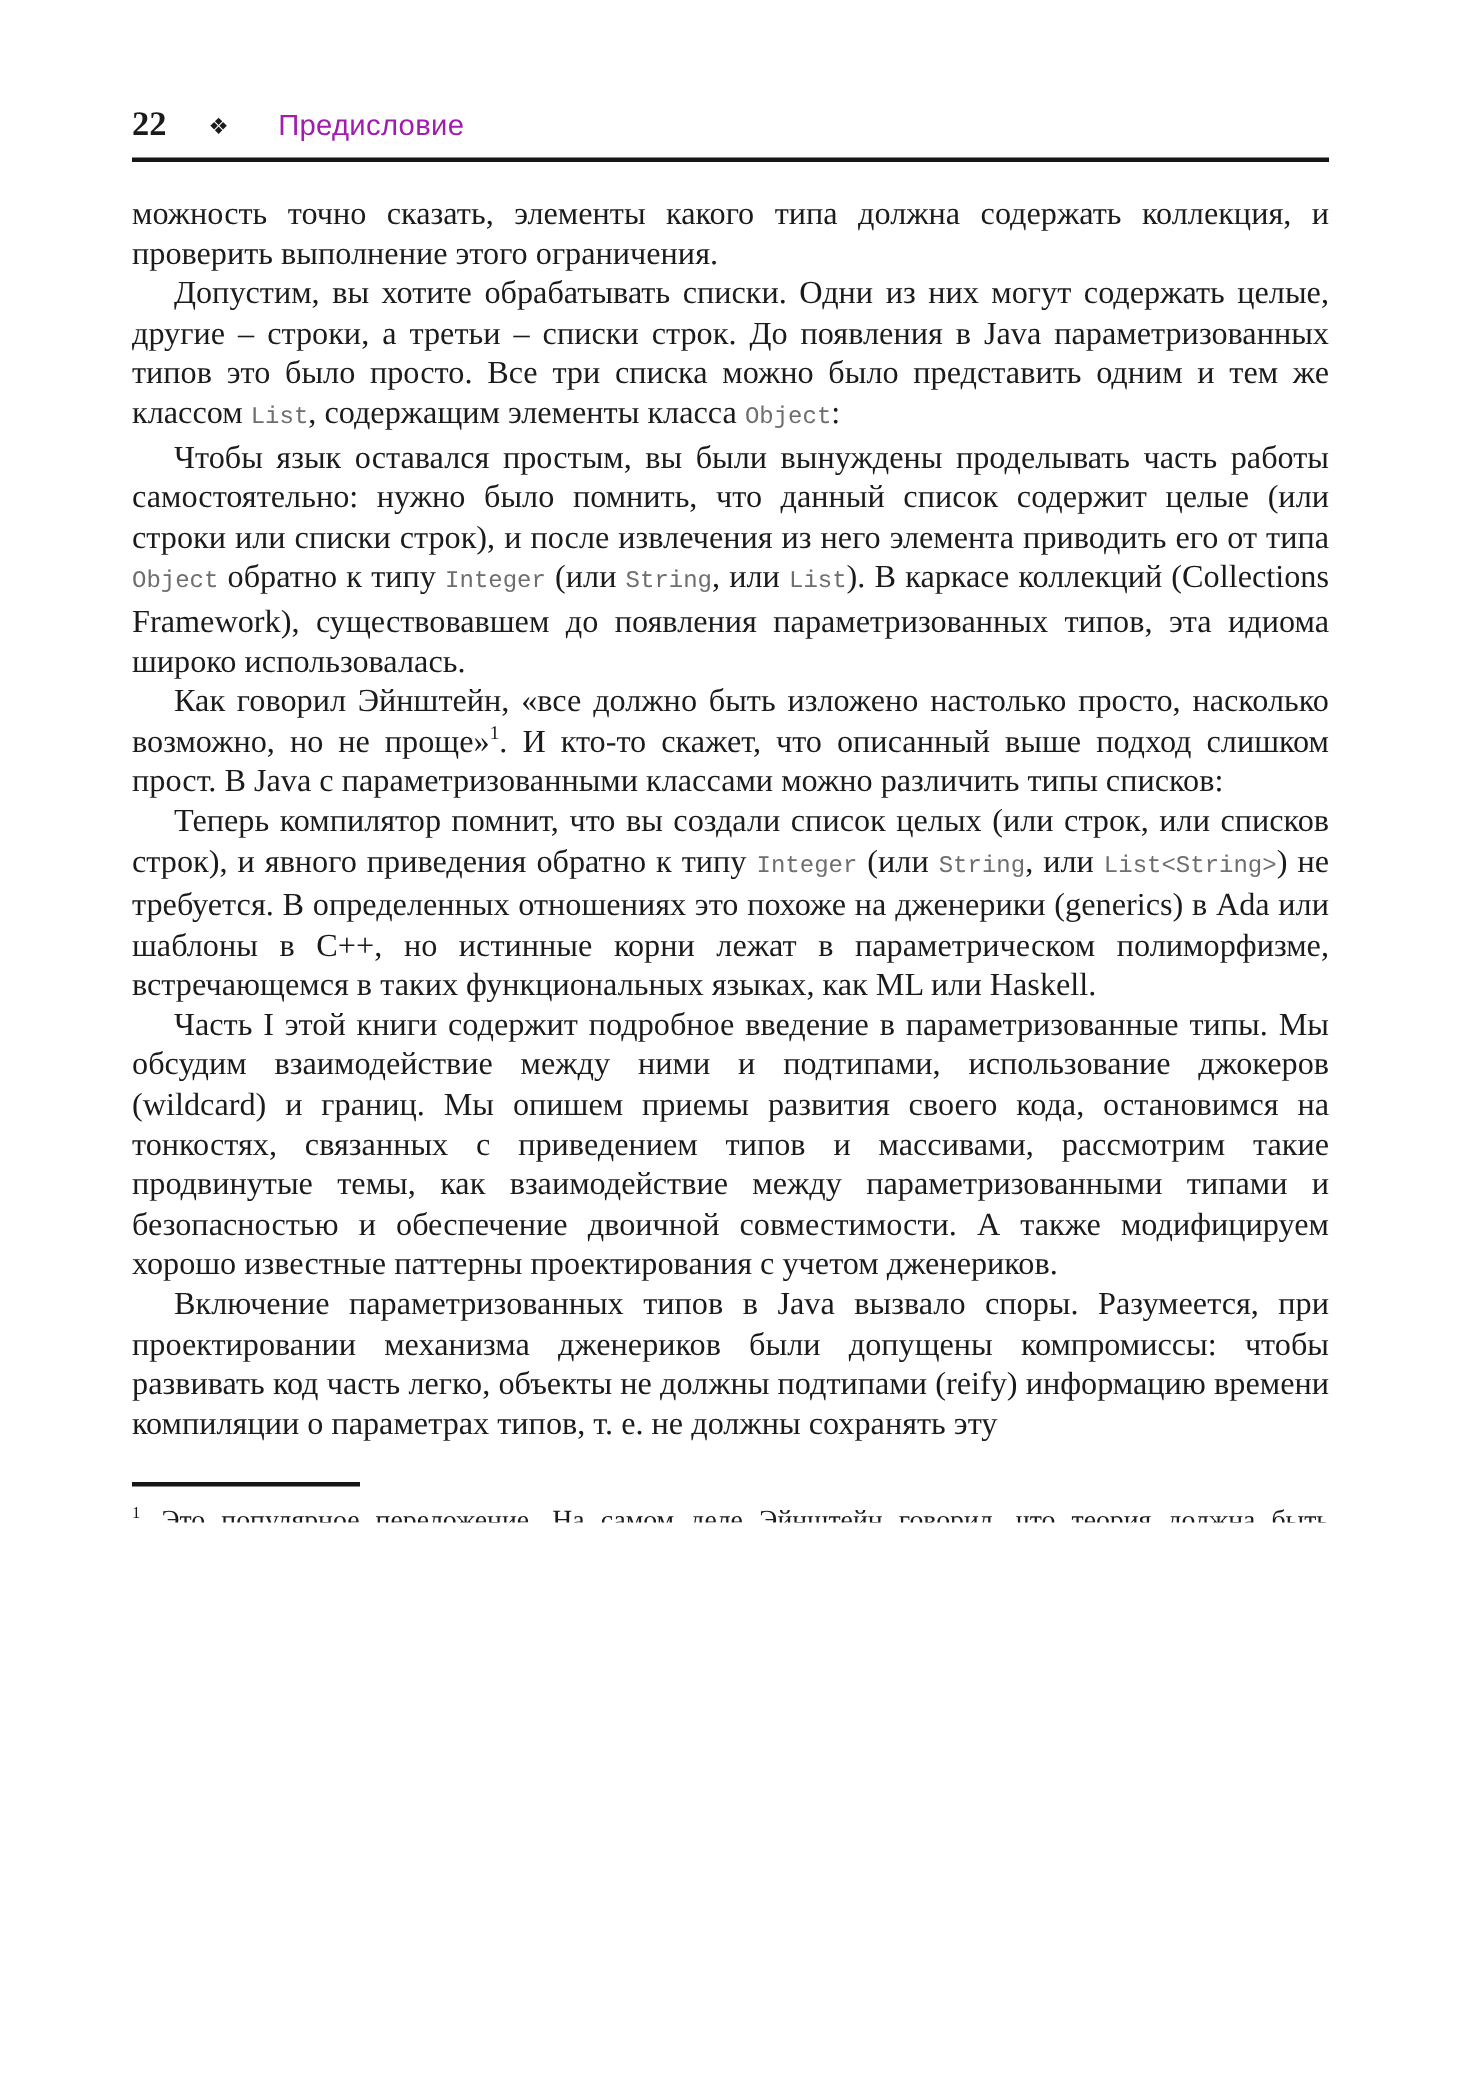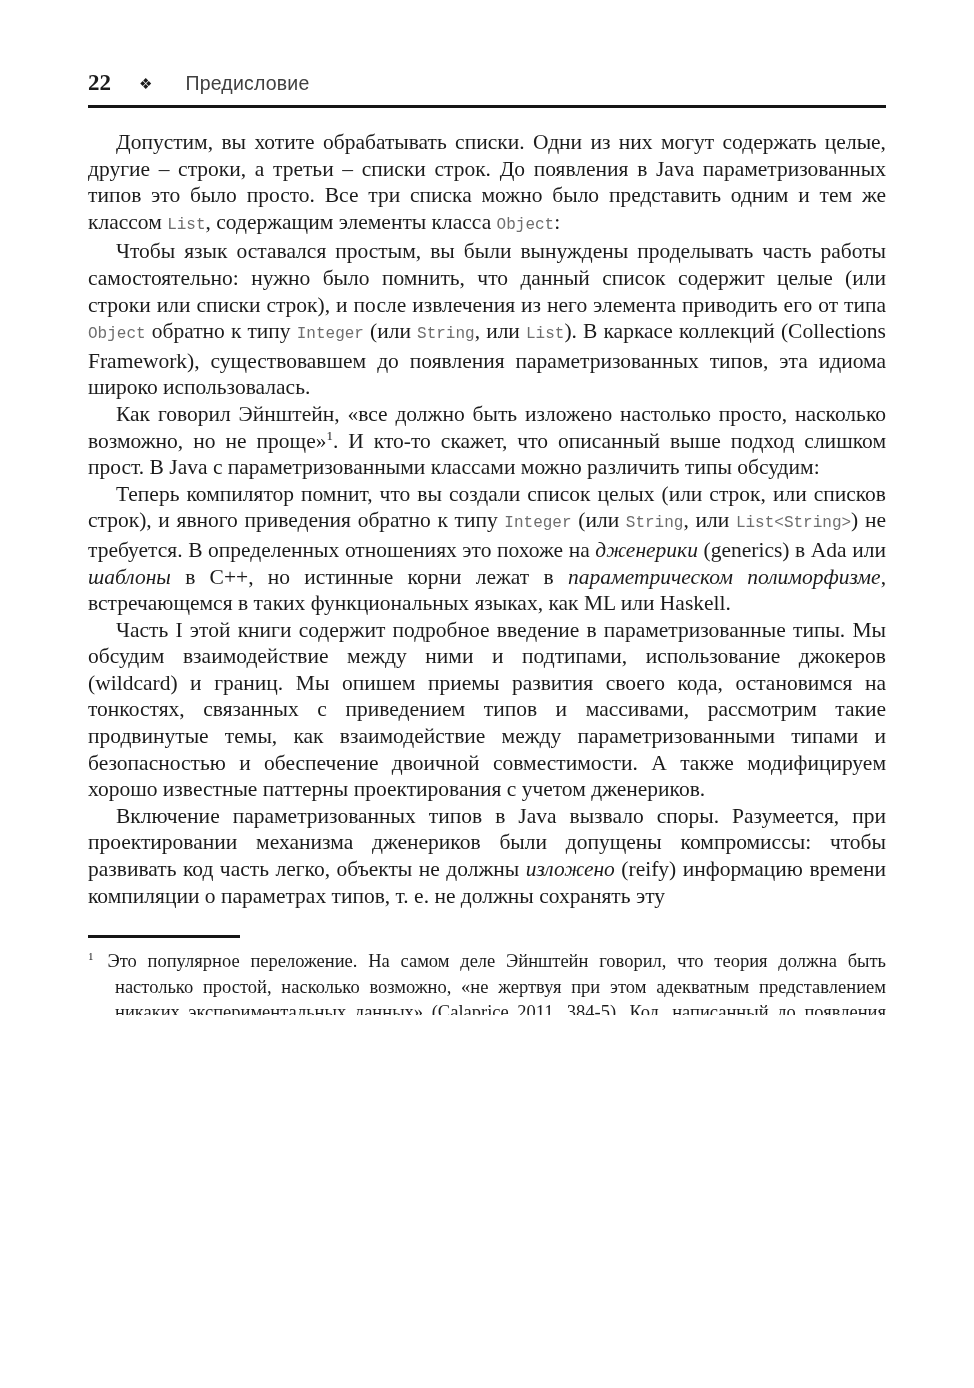--- a/index.html
+++ b/index.html
@@ -30,38 +30,38 @@
     font-family:"Liberation Serif", serif;
     font-weight:bold;font-size:23px;color:var(--text);
   }
   .ornament{
     font-family:"DejaVu Sans", sans-serif;
     font-size:15px;color:var(--text);
     margin-left:28px;position:relative;top:-1px;
   }
   .headtitle{
     font-family:"Liberation Sans", sans-serif;
-    font-size:19.5px;color:#404040;
+    font-size:19.5px;color:#a21caf;
     margin-left:33px;letter-spacing:0.2px;
   }
   
   .body{margin-top:21px;}
   .body p.para{
     margin:0;
     font-size:21.5px;line-height:26.6px;
     color:var(--text);
     text-align:justify;
   }
   .body p.indent{text-indent:28px;}
   .code{
     font-family:"Liberation Mono", monospace;
     font-size:16px;
     color:var(--code);
   }
-  .it{font-style:italic;}
+  .it{}
   .sup{
     vertical-align:super;
     font-size:0.6em;line-height:0;
   }
   pre.codeblock{
     margin:10px 0 12px 49px;
     font-family:"Liberation Mono", monospace;
     font-size:17.5px;line-height:21.3px;
     color:var(--code);
   }
@@ -90,26 +90,27 @@
 
 <div class="page">
 
   <header class="pagehead">
     <span class="pagenum">22</span>
     <span class="ornament">❖</span>
     <span class="headtitle">Предисловие</span>
   </header>
 
   <main class="body" id="body-content">
+      <p class="para"><span>можность точно сказать, элементы какого типа должна содержать коллекция, и проверить выполнение этого ограничения.</span></p>
       <p class="para indent"><span>Допустим, вы хотите обрабатывать списки. Одни из них могут содержать целые, другие – строки, а третьи – списки строк. До появления в Java параметризованных типов это было просто. Все три списка можно было представить одним и тем же классом </span><span class="code">List</span><span>, содержащим элементы класса </span><span class="code">Object</span><span>:</span></p>
       <p class="para indent"><span>Чтобы язык оставался простым, вы были вынуждены проделывать часть работы самостоятельно: нужно было помнить, что данный список содержит целые (или строки или списки строк), и после извлечения из него элемента приводить его от типа </span><span class="code">Object</span><span> обратно к типу </span><span class="code">Integer</span><span> (или </span><span class="code">String</span><span>, или </span><span class="code">List</span><span>). В каркасе коллекций (Collections Framework), существовавшем до появления параметризованных типов, эта идиома широко использовалась.</span></p>
-      <p class="para indent"><span>Как говорил Эйнштейн, «все должно быть изложено настолько просто, насколько возможно, но не проще»</span><span class="sup">1</span><span>. И кто-то скажет, что описанный выше подход слишком прост. В Java с параметризованными классами можно различить типы обсудим:</span></p>
+      <p class="para indent"><span>Как говорил Эйнштейн, «все должно быть изложено настолько просто, насколько возможно, но не проще»</span><span class="sup">1</span><span>. И кто-то скажет, что описанный выше подход слишком прост. В Java с параметризованными классами можно различить типы списков:</span></p>
       <p class="para indent"><span>Теперь компилятор помнит, что вы создали список целых (или строк, или списков строк), и явного приведения обратно к типу </span><span class="code">Integer</span><span> (или </span><span class="code">String</span><span>, или </span><span class="code">List&lt;String&gt;</span><span>) не требуется. В определенных отношениях это похоже на </span><span class="it">дженерики</span><span> (generics) в Ada или </span><span class="it">шаблоны</span><span> в C++, но истинные корни лежат в </span><span class="it">параметрическом полиморфизме</span><span>, встречающемся в таких функциональных языках, как ML или Haskell.</span></p>
       <p class="para indent"><span>Часть I этой книги содержит подробное введение в параметризованные типы. Мы обсудим взаимодействие между ними и подтипами, использование джокеров (wildcard) и границ. Мы опишем приемы развития своего кода, остановимся на тонкостях, связанных с приведением типов и массивами, рассмотрим такие продвинутые темы, как взаимодействие между параметризованными типами и безопасностью и обеспечение двоичной совместимости. А также модифицируем хорошо известные паттерны проектирования с учетом дженериков.</span></p>
-      <p class="para indent"><span>Включение параметризованных типов в Java вызвало споры. Разумеется, при проектировании механизма дженериков были допущены компромиссы: чтобы развивать код часть легко, объекты не должны </span><span class="it">изложено</span><span> (reify) информацию времени компиляции о параметрах типов, т. е. не должны сохранять эту</span></p>
+      <p class="para indent"><span>Включение параметризованных типов в Java вызвало споры. Разумеется, при проектировании механизма дженериков были допущены компромиссы: чтобы развивать код часть легко, объекты не должны </span><span class="it">подтипами</span><span> (reify) информацию времени компиляции о параметрах типов, т. е. не должны сохранять эту</span></p>
     </main>
 
   <section class="footnote-area">
     <div class="footnote-rule"></div>
     <p class="footnote" id="footnote-p"><sup class="fnmark">1</sup><span>Это популярное переложение. На самом деле Эйнштейн говорил, что теория должна быть настолько простой, насколько возможно, «не жертвуя при этом адекватным представлением никаких экспериментальных данных» (Calaprice 2011, 384-5). Код, написанный до появления параметризованных классов, этому критерию не удовлетворяет: он не способен представить важные аспекты реальности, а именно тип объектов, хранящихся в списке.</span></p>
   </section>
 
 </div>
 
 </body></html>

